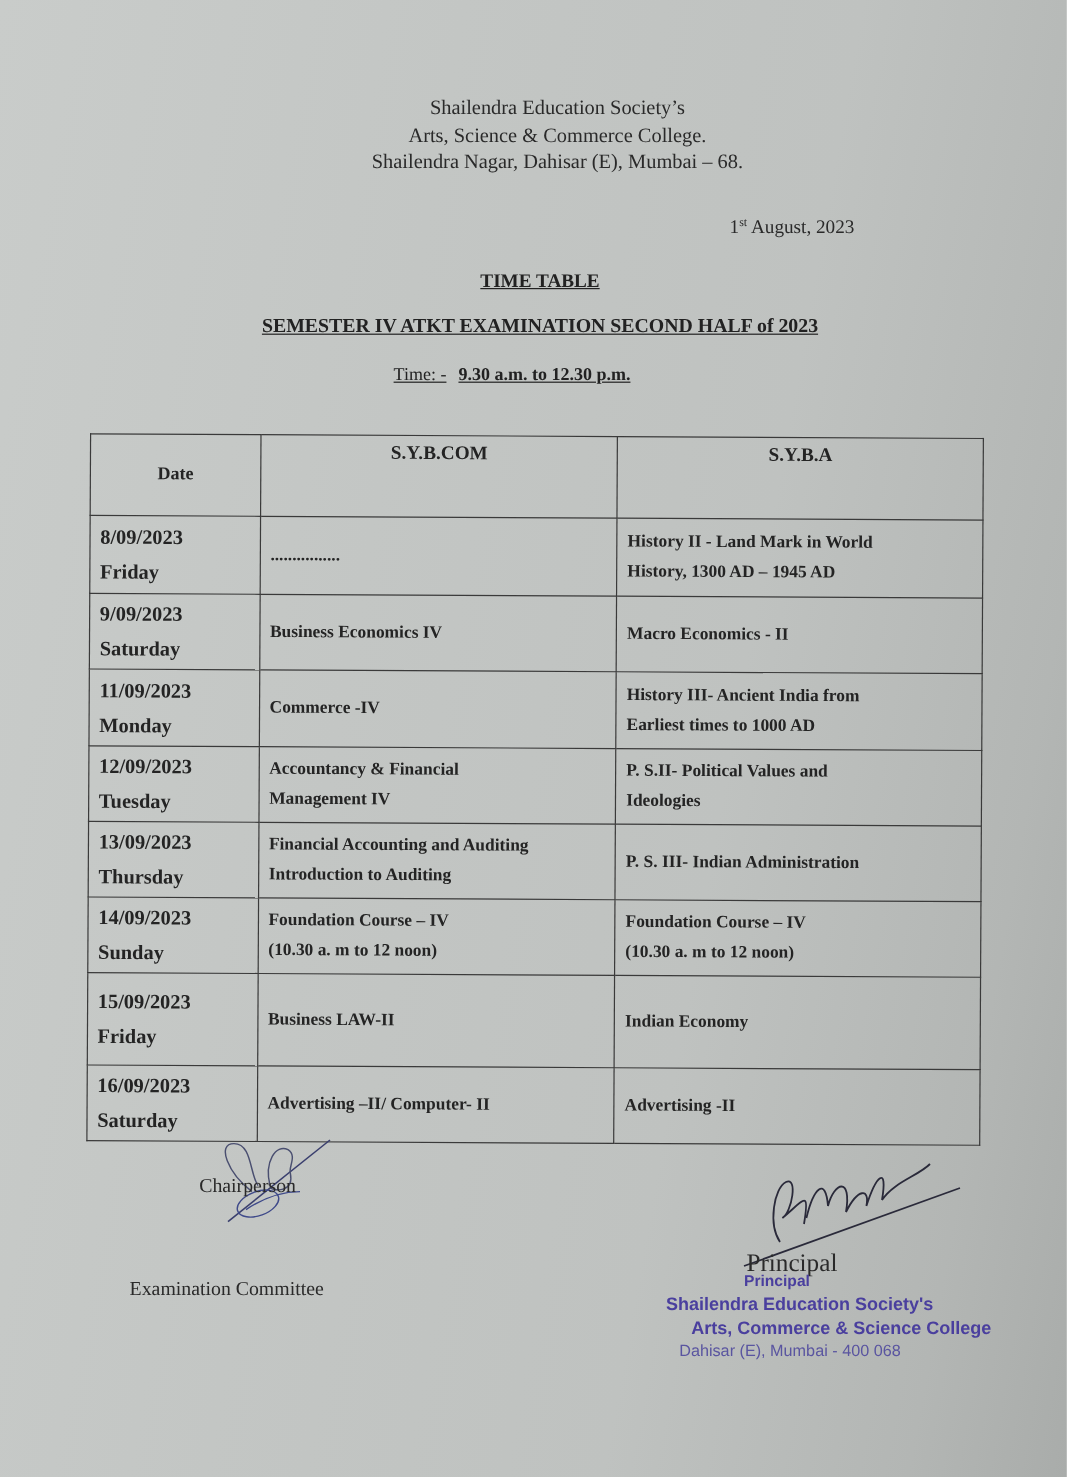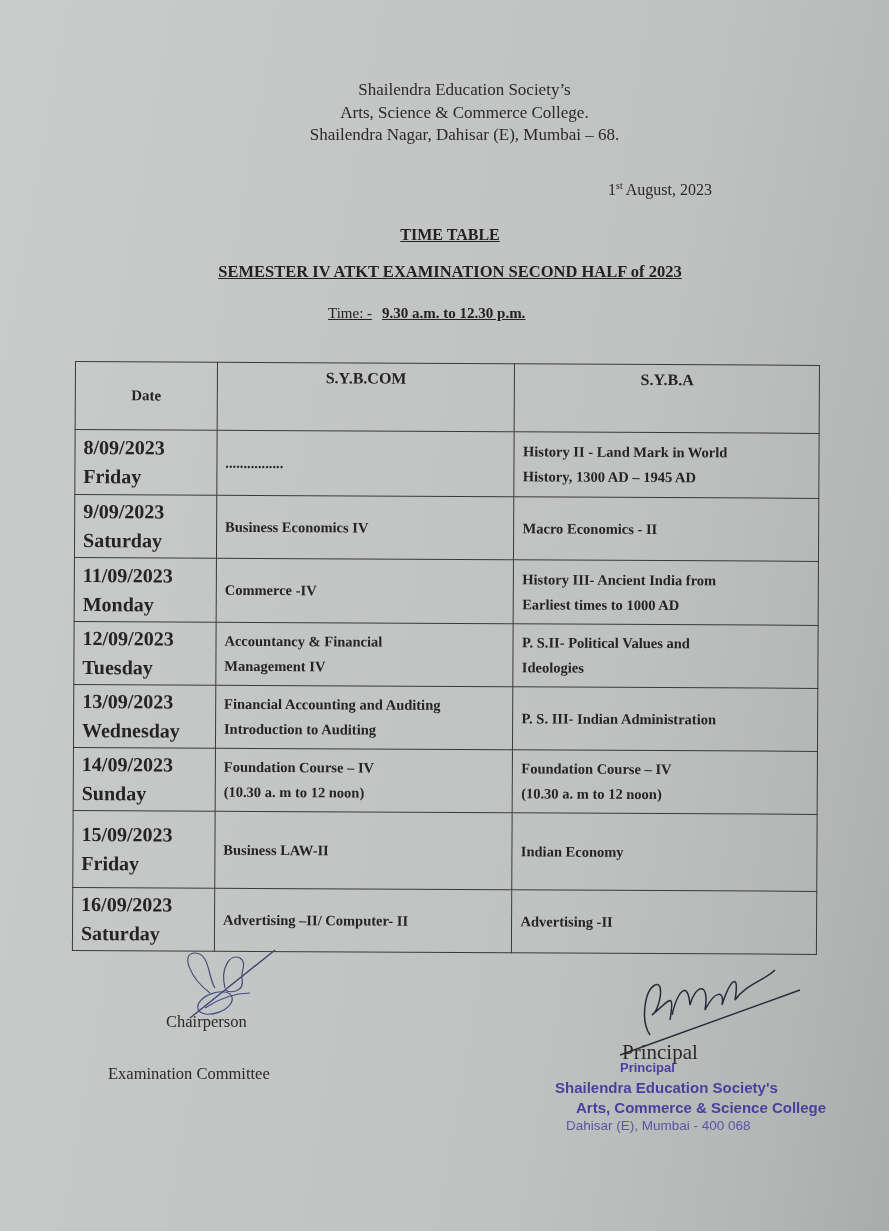--- a/index.html
+++ b/index.html
@@ -31,28 +31,28 @@
   table.tt td, table.tt th {
     border:1.3px solid #3a3a3a;
     vertical-align:middle;
     padding:0 8px;
     font-weight:bold;
     color:#242424;
   }
   table.tt th { font-size:16px; height:61px; vertical-align:top; padding-top:6px; }
   table.tt th.date-h { vertical-align:middle; padding-top:0; font-size:15px; }
   col.c1 { width:142px; } col.c2 { width:298px; } col.c3 { width:305px; }
-  td.dcell { font-size:20px; line-height:29px; padding-left:8px; }
+  td.dcell { font-size:17px; line-height:29px; padding-left:8px; }
   td.scell { font-size:14.5px; line-height:25px; }
   .r1 td { height:64px; } .r2 td { height:62px; } .r3 td { height:63px; }
   .r4 td { height:62px; } .r5 td { height:62px; } .r6 td { height:62px; }
   .r7 td { height:76px; } .r8 td { height:62px; }
 
   .sigtext { position:absolute; font-size:16.5px; color:#2a2a2a; }
-  .chair { top:1012px; left:166px; }
+  .chair { top:978px; left:166px; }
   .exam { top:1064px; left:108px; }
   .principal { top:1040px; left:622px; font-size:21px; }
   .stamp { position:absolute; color:#4a3f9e; font-family:"Liberation Sans","DejaVu Sans",sans-serif; text-align:center; }
   .st1 { top:1060px; left:620px; font-size:13px; font-weight:bold; }
   .st2 { top:1079px; left:555px; font-size:15px; font-weight:bold; }
   .st3 { top:1099px; left:540px; font-size:15px; font-weight:bold;margin-left:36px; }
   .st4 { top:1118px; left:566px; font-size:13.5px; font-weight:normal; color:#5a55a0; }
   svg.sig { position:absolute; }
 </style>
 </head>
@@ -131,21 +131,21 @@
             <div>Management IV</div>
           </td>
           <td class="scell">
             <div>P. S.II- Political Values and</div>
             <div>Ideologies</div>
           </td>
         </tr>
         <tr class="r5">
           <td class="dcell">
             <div>13/09/2023</div>
-            <div>Wednesday</div>
+            <div>Thursday</div>
           </td>
           <td class="scell">
             <div>Financial Accounting and Auditing</div>
             <div>Introduction to Auditing</div>
           </td>
           <td class="scell">
             <div>P. S. III- Indian Administration</div>
           </td>
         </tr>
         <tr class="r6">

